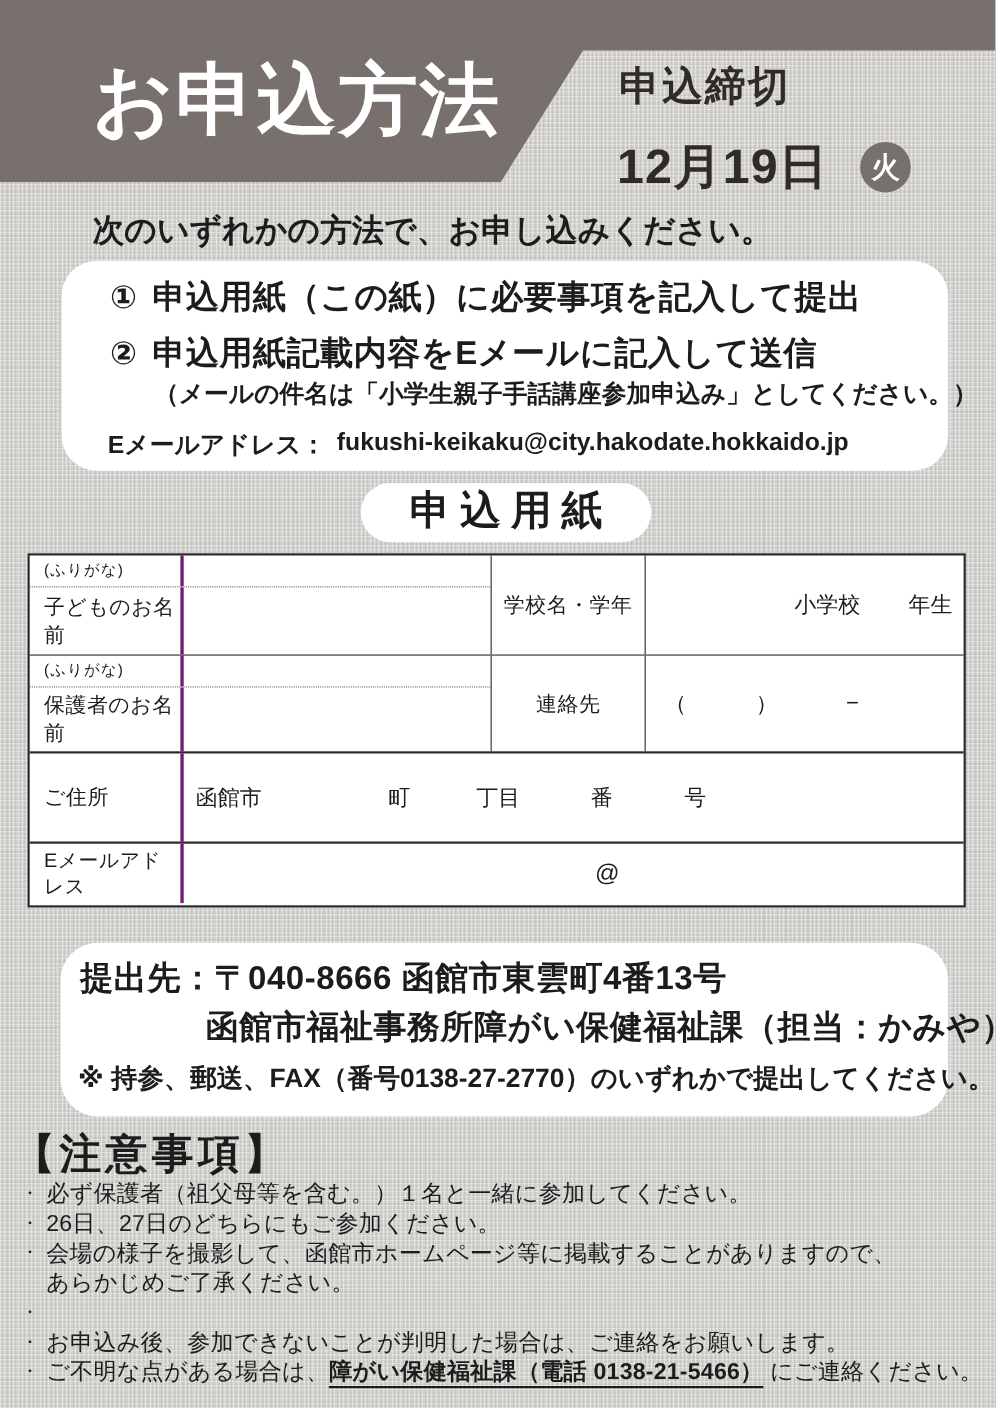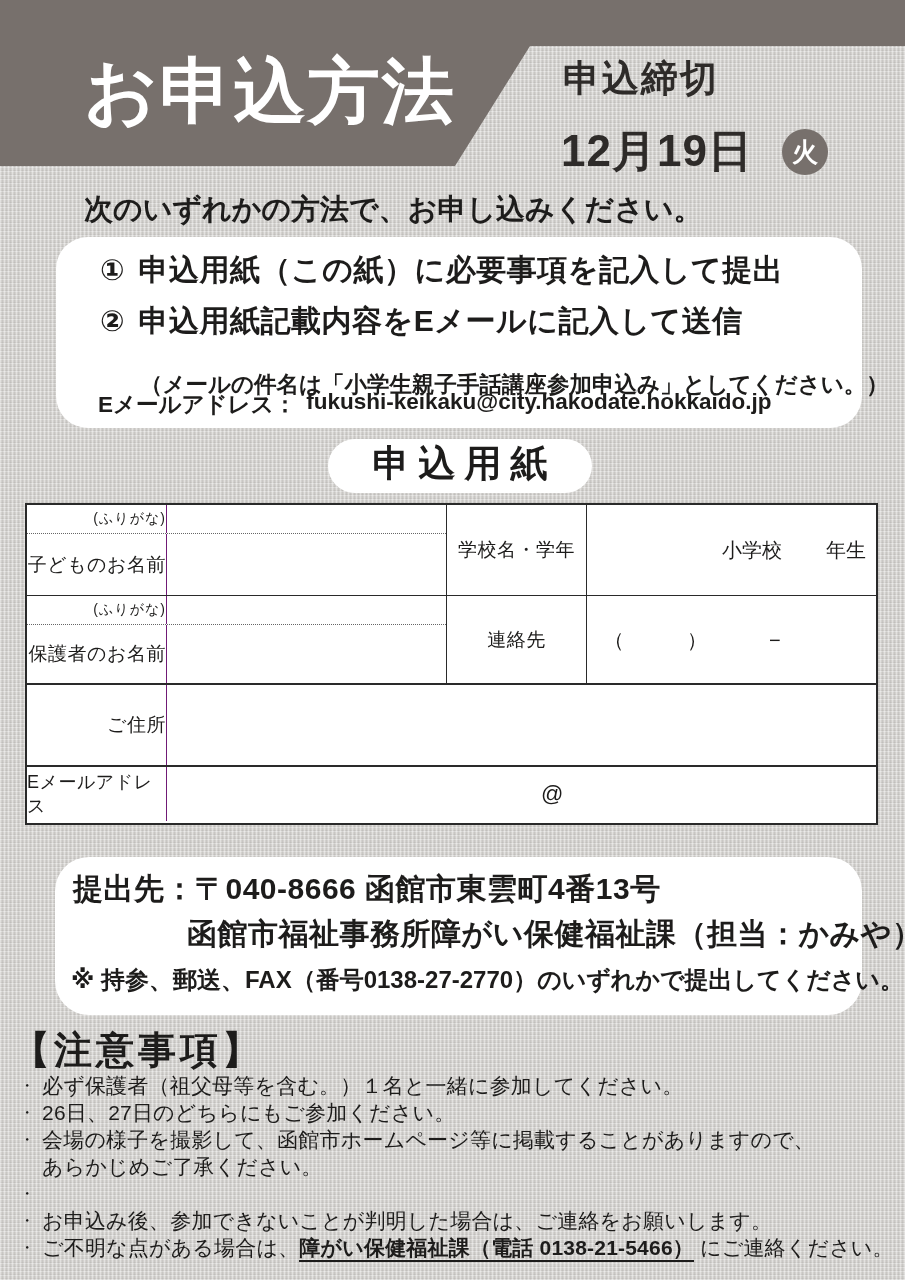--- a/index.html
+++ b/index.html
@@ -23,37 +23,37 @@
   .deadline-label{left:563px;top:54px;font-size:37px;font-weight:bold;color:#2e2b29;letter-spacing:2px;white-space:nowrap;}
   .deadline-date{left:561px;top:122px;font-size:44px;font-weight:bold;color:#2e2b29;letter-spacing:1px;white-space:nowrap;}
   .weekday-circle{left:782px;top:129px;width:46px;height:46px;border-radius:50%;background:#77706c;
     display:flex;align-items:center;justify-content:center;color:#fff;font-size:26px;font-weight:bold;}
   .intro{left:84px;top:190px;font-size:29px;font-weight:bold;white-space:nowrap;}
   
   .methods-box{left:56px;top:237px;width:806px;height:191px;background:#fff;border-radius:32px;}
   .m-line{position:absolute;display:flex;align-items:baseline;gap:14px;white-space:nowrap;}
   .m-num{font-size:29px;font-weight:bold;}
   .m-text{font-size:30px;font-weight:bold;letter-spacing:.5px;}
-  .m-note{position:absolute;left:84px;top:132px;font-size:22.5px;font-weight:bold;white-space:nowrap;font-family:Liberation Serif, serif;}
+  .m-note{position:absolute;left:84px;top:105px;font-size:22.5px;font-weight:bold;white-space:nowrap;font-family:Liberation Serif, serif;}
   .m-email{position:absolute;left:42px;top:152px;font-size:22.5px;font-weight:bold;white-space:nowrap;display:flex;gap:10px;}
   
   .form-pill{left:328px;top:439px;width:264px;height:54px;background:#fff;border-radius:27px;
     display:flex;align-items:flex-start;justify-content:center;}
   .form-pill span{font-size:37px;font-weight:bold;letter-spacing:9px;margin-right:-9px;white-space:nowrap;}
   
   .form-table{left:25px;top:503px;width:853px;height:322px;background:#fff;border:2px solid #2a2a2a;box-sizing:border-box;}
   .t-row{display:flex;box-sizing:border-box;}
   .r1{height:91px;border-bottom:1px solid #2a2a2a;}
   .r2{height:89px;border-bottom:2px solid #2a2a2a;}
   .r3{height:82px;border-bottom:2px solid #2a2a2a;}
   .r4{height:54px;}
   .t-left{width:420px;border-right:1px solid #2a2a2a;box-sizing:border-box;display:flex;flex-direction:column;}
   .sub-furi{height:29px;border-bottom:1px dotted #666;display:flex;box-sizing:border-box;}
   .sub-name{flex:1;display:flex;}
-  .lab-cell{width:140px;border-right:1px solid #701a75;box-sizing:border-box;display:flex;align-items:center;justify-content:flex-end;}
+  .lab-cell{width:140px;border-right:3px solid #701a75;box-sizing:border-box;display:flex;align-items:center;justify-content:flex-start;padding-left:13px;}
   .furi-text{font-size:14px;font-weight:500;letter-spacing:1px;}
   .lab-text{font-size:19px;font-weight:500;letter-spacing:.5px;}
   .inp-cell{flex:1;}
   .t-mid{width:140px;border-right:1px solid #2a2a2a;box-sizing:border-box;display:flex;align-items:center;justify-content:center;}
   .t-val{flex:1;position:relative;}
   .t-val span{position:absolute;top:50%;transform:translateY(-50%);font-size:20px;font-weight:500;}
   .t-wide{flex:1;position:relative;}
   .t-wide span{position:absolute;top:50%;transform:translateY(-50%);font-size:20px;font-weight:500;}
   
   .submit-box{left:55px;top:857px;width:807px;height:158px;background:#fff;border-radius:34px;}
@@ -151,20 +151,27 @@
         <span style="left:17px;">（</span>
         <span style="left:100px;">）</span>
         <span style="left:182px;">−</span>
       </div>
     </div>
 
     <div class="t-row r3">
       <div class="lab-cell" style="width:140px;flex:0 0 140px;">
         <span class="lab-text">ご住所</span>
       </div>
+      <div class="t-wide">
+        <span style="left:11px;">函館市</span>
+        <span style="left:186px;">町</span>
+        <span style="left:266px;">丁目</span>
+        <span style="left:370px;">番</span>
+        <span style="left:455px;">号</span>
+      </div>
     </div>
 
     <div class="t-row r4">
       <div class="lab-cell" style="width:140px;flex:0 0 140px;">
         <span class="lab-text" style="font-size:18px;">Eメールアドレス</span>
       </div>
       <div class="t-wide">
         <span style="left:374px;font-size:22px;">@</span>
       </div>
     </div>

